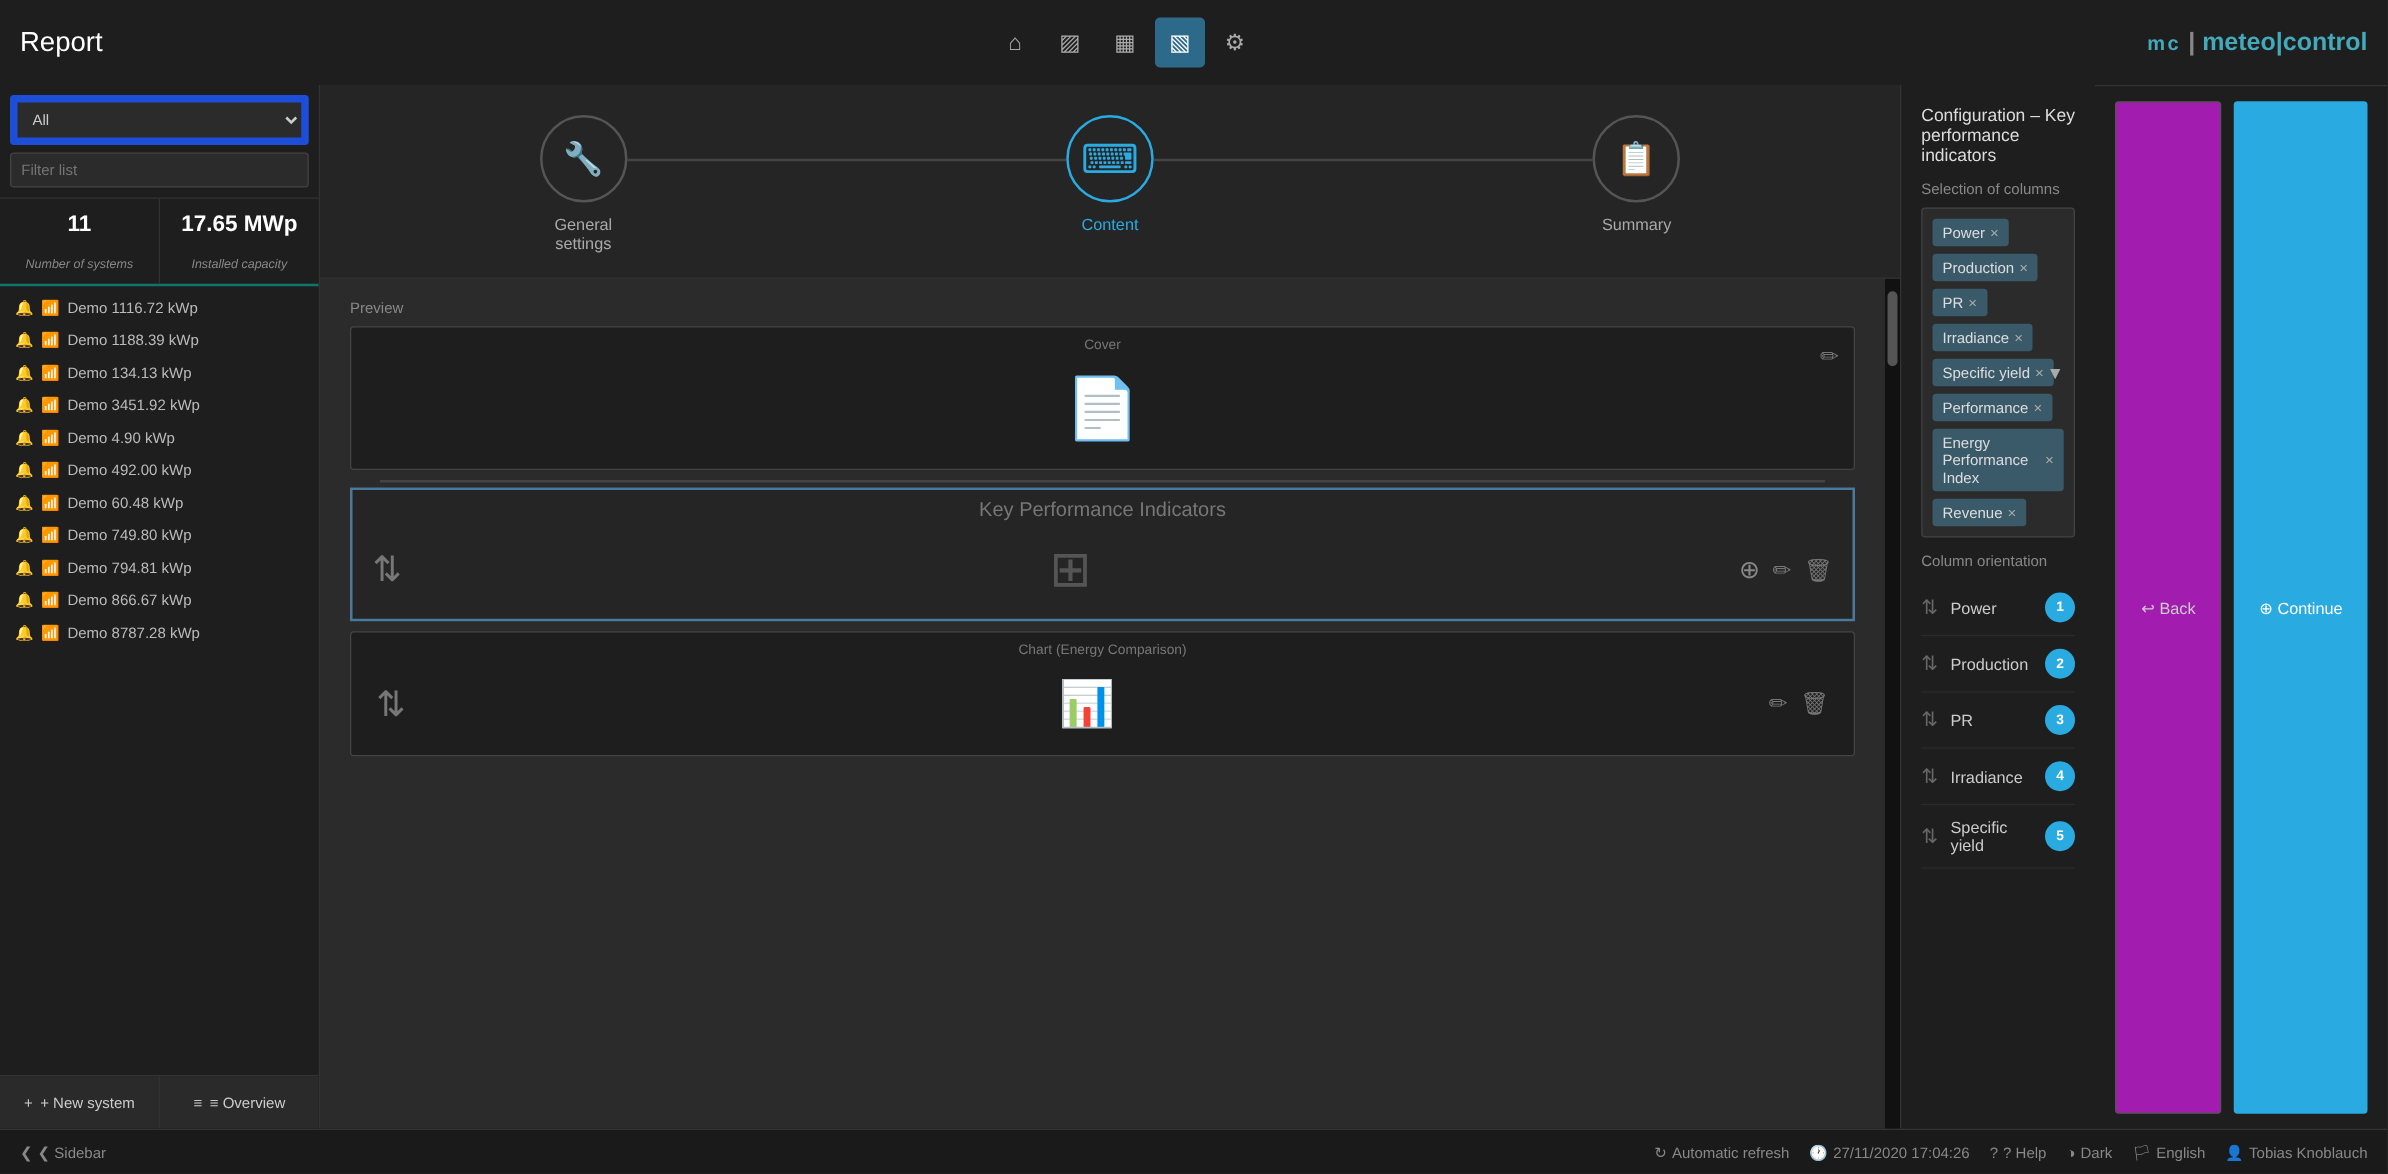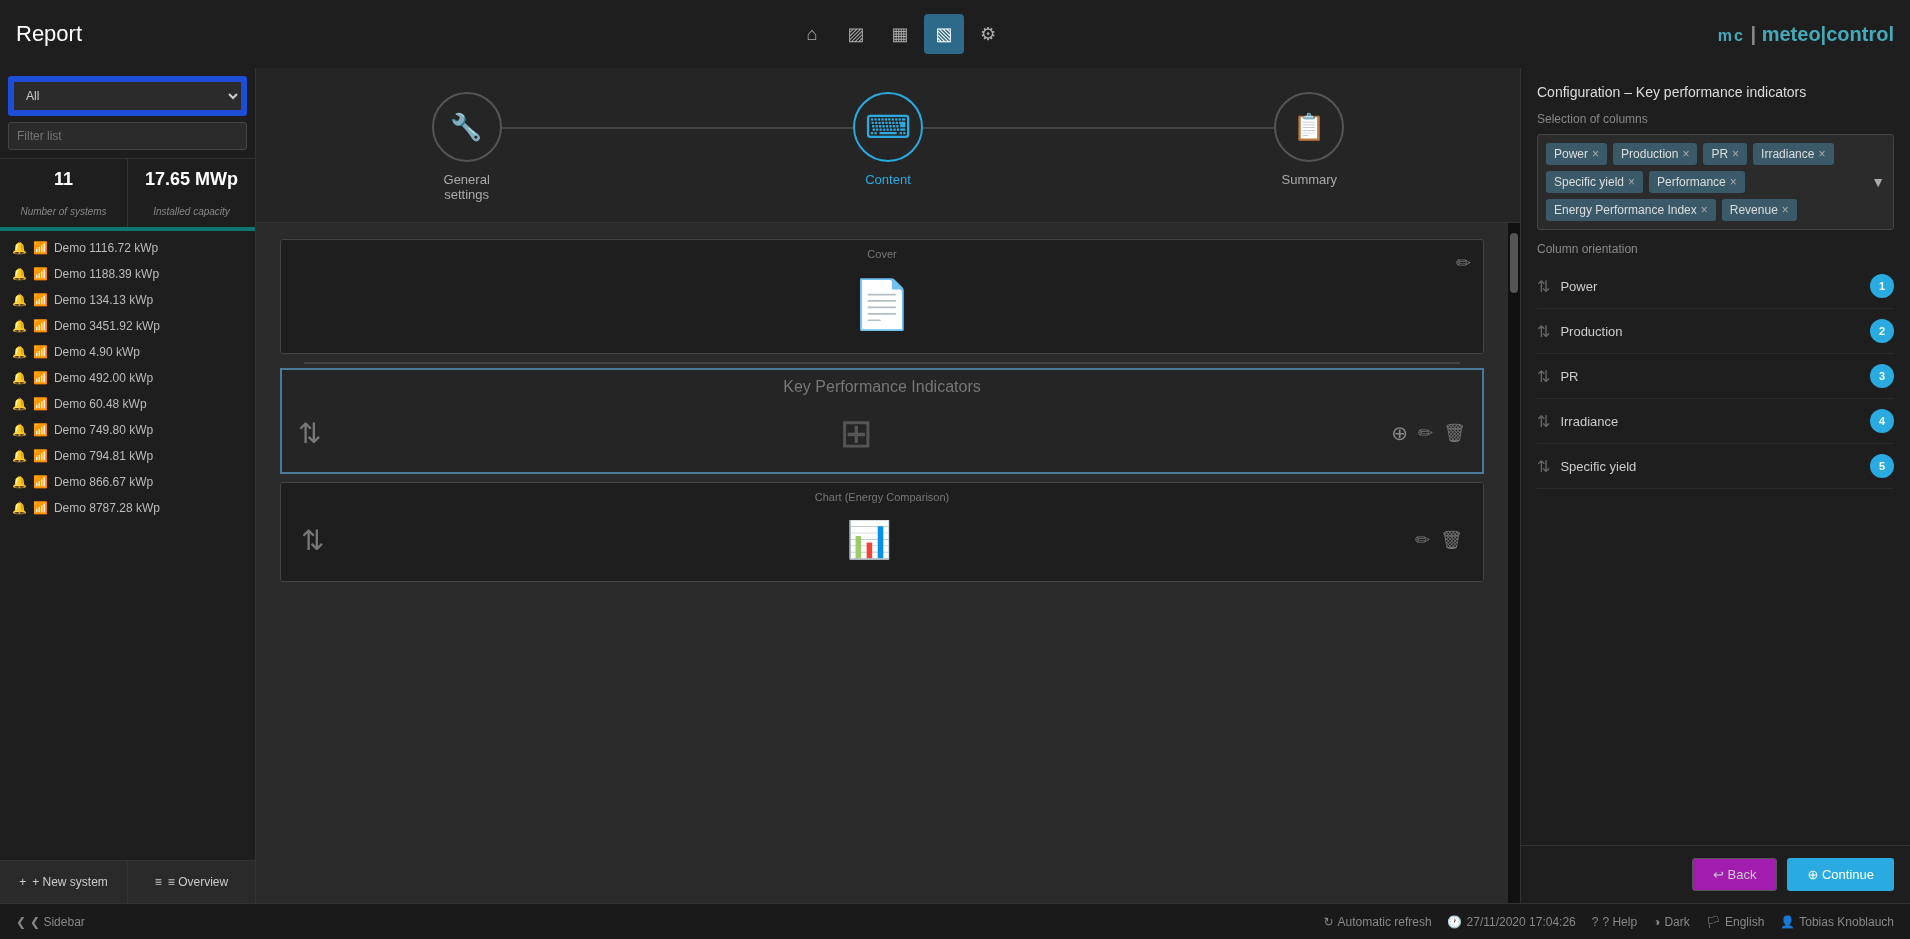--- a/index.html
+++ b/index.html
@@ -67,21 +67,21 @@
       background: #2b2b2b;
       border: 1px solid #444;
       color: #ccc;
       padding: 6px 8px;
       border-radius: 3px;
       font-size: 12px;
       margin-top: 6px;
     }
     .sidebar-stats {
       display: flex;
-      border-bottom: 4px solid #0f766e;
+      border-bottom: 2px solid #0f766e;
     }
     .sidebar-stat {
       flex: 1;
       padding: 10px 12px;
       text-align: center;
       border-right: 1px solid #333;
     }
     .sidebar-stat:last-child { border-right: none; }
     .sidebar-stat-value { font-size: 18px; color: #fff; font-weight: bold; }
     .sidebar-stat-label { font-size: 10px; color: #888; margin-top: 16px; font-style: italic; }
@@ -203,21 +203,21 @@
       position: relative;
     }
     .kpi-grid-icon { font-size: 40px; color: #555; }
 
     
     .right-panel {
       width: 390px;
       background: #1e1e1e;
       border-left: 1px solid #333;
       display: flex;
-      flex-direction: column;
+      flex-direction: row;
       flex-shrink: 0;
       overflow: hidden;
     }
     .right-panel-scroll {
       flex: 1;
       overflow-y: auto;
       padding: 16px;
     }
     .right-panel-title {
       font-size: 14px;
@@ -499,20 +499,21 @@
       </div>
 
       <div class="wizard-step">
         <div class="wizard-step-circle">📋</div>
         <div class="wizard-step-label">Summary</div>
       </div>
     </div>
 
     <div class="preview-scroll-wrap">
       <div class="preview-scroll">
+        <div class="preview-label">Preview</div>
 
         <div class="preview-block">
           <div class="preview-block-inner" style="padding-top:36px; padding-bottom:20px;">
             <span class="preview-block-title">Cover</span>
             <span class="preview-icon-large">📄</span>
           </div>
           <div class="preview-action-icons">
             <span class="preview-action-icon">✏</span>
           </div>
         </div>

